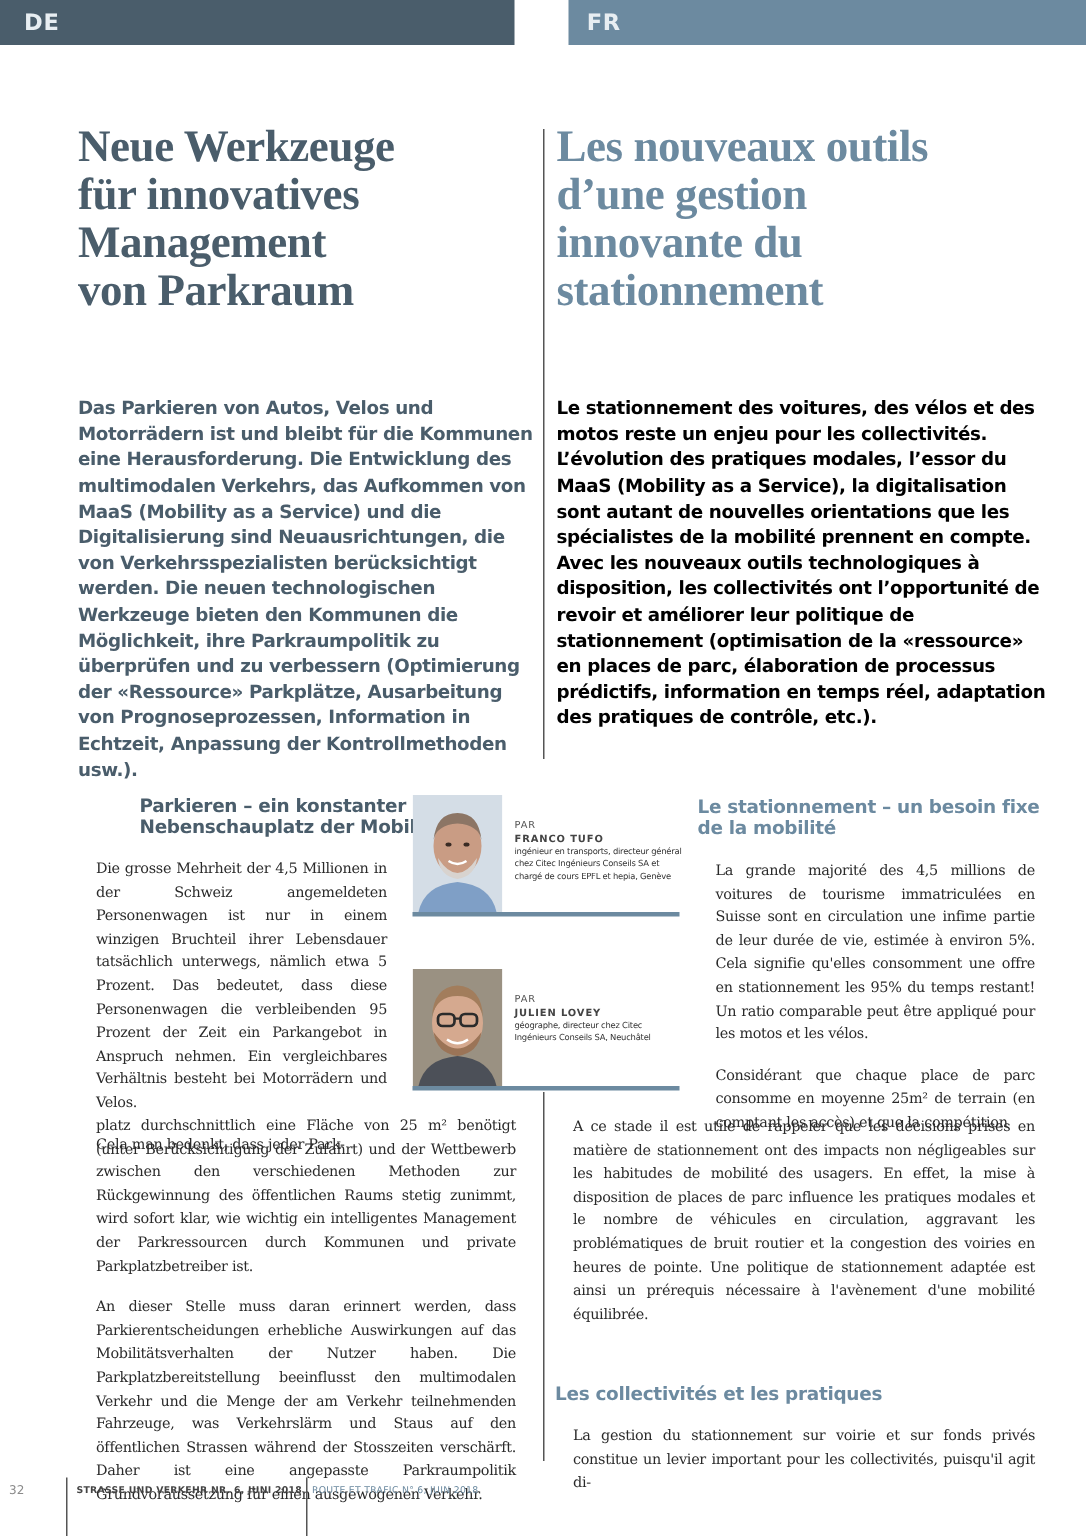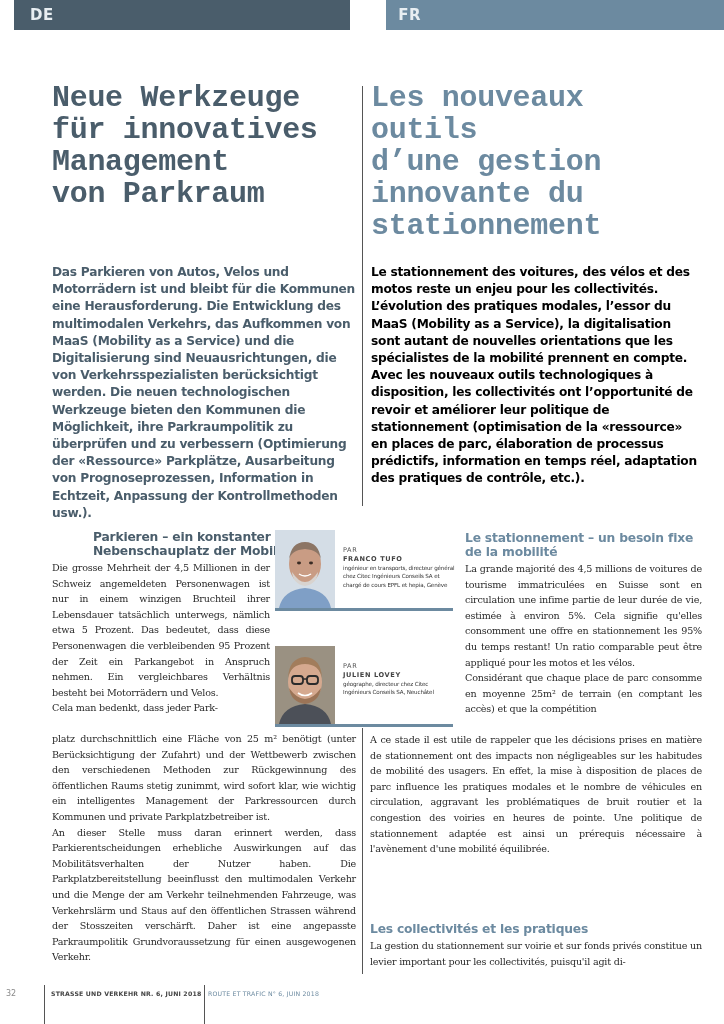--- a/index.html
+++ b/index.html
@@ -1,45 +1,45 @@
 <!DOCTYPE html>
 <html><head>
 <meta charset="utf-8">
 <style>
   * { box-sizing: border-box; margin: 0; padding: 0; }
   html, body { width: 724px; height: 1024px; background: #ffffff; overflow: hidden; }
   body { position: relative; font-family: "DejaVu Sans", sans-serif; color: #222; }
 
-  .topbar { position: absolute; top: 0; left: 0; width: 724px; height: 30px; display: flex; padding-left: 14px; }
+  .topbar { position: absolute; top: 0; left: 0; width: 724px; height: 30px; display: flex; }
   .topbar .lang { height: 30px; display: flex; align-items: center; padding-left: 16px;
     color: #e8eef2; font-weight: bold; font-size: 15px; font-family: "DejaVu Sans", sans-serif; letter-spacing: 0.5px; }
   .topbar .de { width: 361px; background: #4a5d6b; }
   .topbar .fr { width: 363px; background: #6c8aa0; padding-left: 12px; margin-left: 36px; }
 
-  .title { position: absolute; font-family: Liberation Mono, monospace; font-weight: bold;
+  .title { position: absolute; font-family: Liberation Serif, serif; font-weight: bold;
     font-size: 30px; line-height: 32px; letter-spacing: -0.3px; white-space: pre-line; }
   .title.de { left: 52px; top: 82px; color: #4a5d6b; width: 300px; }
   .title.fr { left: 371px; top: 82px; color: #6c8aa0; width: 330px; }
 
   .vline { position: absolute; background: #555; width: 1px; }
 
   .lead { position: absolute; font-family: "DejaVu Sans", sans-serif; font-weight: bold;
     font-size: 12.2px; line-height: 17.2px; letter-spacing: -0.25px; }
   .lead.de { left: 52px; top: 264px; width: 305px; color: #4a5d6b; }
   .lead.fr { left: 371px; top: 264px; width: 330px; color: #000000; }
 
   .subhead { position: absolute; font-family: "DejaVu Sans", sans-serif; font-weight: bold;
     font-size: 12.3px; line-height: 14px; letter-spacing: -0.2px; }
   .subhead.de1 { left: 52px; top: 530px; width: 220px; color: #4a5d6b; margin-left: 41px; }
   .subhead.fr1 { left: 465px; top: 531px; width: 240px; color: #6c8aa0; }
   .subhead.fr2 { left: 370px; top: 922px; width: 330px; color: #6c8aa0; }
 
   .body { position: absolute; font-family: "DejaVu Serif", serif; font-size: 9.6px;
     line-height: 15.6px; color: #2a2a2a; text-align: justify; letter-spacing: -0.2px; }
-  .body p { margin: 0; }
+  .body p { margin: 12px; }
 
   .authors { position: absolute; left: 275px; top: 530px; width: 180px; }
   .author { position: relative; height: 110px; margin-bottom: 6px; }
   .photo { position: absolute; left: 0; top: 0; width: 60px; height: 78px; overflow: hidden; }
   .author .underline { position: absolute; left: 0; top: 78px; width: 178px; height: 3px; background: #6c8aa0; }
   .author .info { position: absolute; left: 68px; top: 16px; width: 112px; font-family: "DejaVu Sans", sans-serif; }
   .author .par { font-size: 6.5px; color: #555; letter-spacing: 0.6px; line-height: 9px; }
   .author .name { font-size: 6.6px; font-weight: bold; color: #444; letter-spacing: 0.6px; line-height: 9px; }
   .author .role { font-size: 5.6px; color: #333; line-height: 8.3px; letter-spacing: -0.15px; }
 

